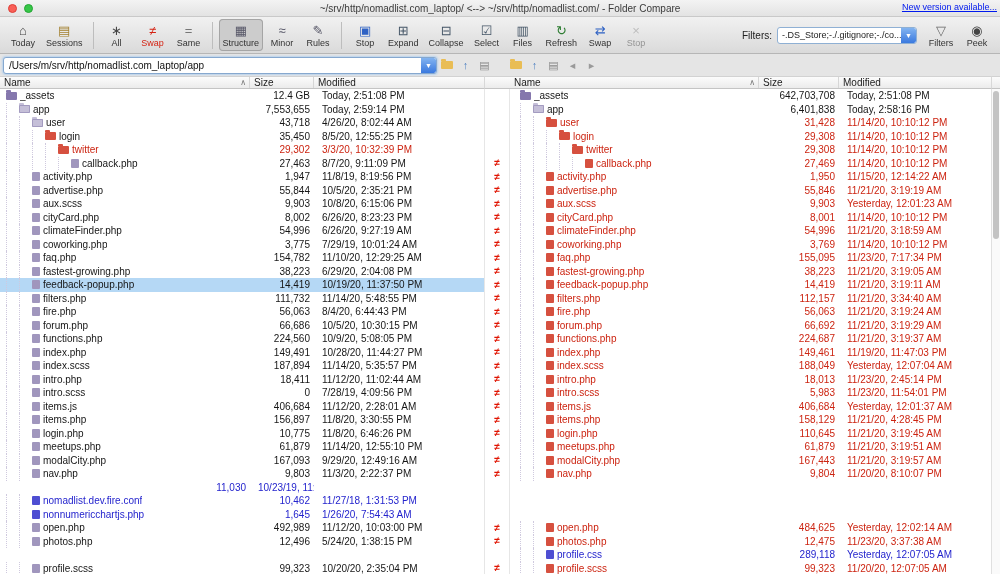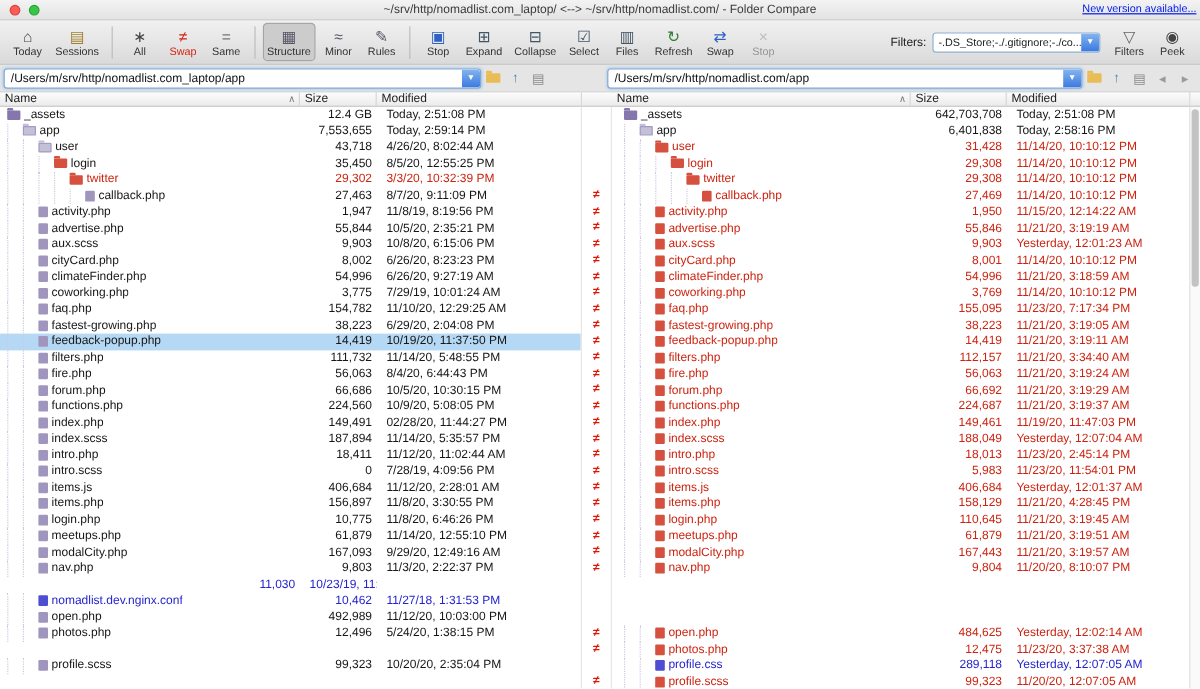--- a/index.html
+++ b/index.html
@@ -37,21 +37,21 @@
                display:flex; align-items:center; justify-content:center; border-radius:0 2px 2px 0; }
 
   
   .pathbars { height:22px; background:#e5e5e5; display:flex; align-items:center; }
   .pb { display:flex; align-items:center; }
   .pb-left { width:506px; padding-left:3px; }
   .pb-right { flex:1; padding-right:3px; }
   .pcombo { height:17px; background:#fff; border:1px solid #86a8cf; border-radius:3px;
             box-shadow:0 0 2px 1px #b9d2ec; font-size:10px; display:flex; align-items:center;
             padding-left:5px; position:relative; white-space:nowrap; overflow:hidden; color:#111; }
-  .pb-left .pcombo { width:398px; flex:none; }
+  .pb-left .pcombo { width:434px; flex:none; }
   .pb-right .pcombo { flex:1; }
   .pcombo-text { overflow:hidden; padding-right:17px; }
   .pbtn { width:19px; height:18px; display:flex; align-items:center; justify-content:center;
           color:#666; font-size:10px; flex:none; }
   .mfold { width:12px; height:8px; background:#e9bd55; border-radius:1px; position:relative; display:inline-block; }
   .mfold::before { content:""; position:absolute; top:-2px; left:0; width:5px; height:2px;
                    background:#e9bd55; border-radius:1px 1px 0 0; }
   .parrow { font-weight:bold; color:#4a7ec0; font-size:11px; }
   .pdoc { color:#8a8a8a; font-size:11px; }
   .pnav { color:#9a9a9a; font-size:11px; }
@@ -210,24 +210,20 @@
         <span class="mfold"></span>
       </div>
     <div class="pbtn">
         <span class="parrow">↑</span>
       </div>
     <div class="pbtn">
         <span class="pdoc">▤</span>
       </div>
   </div>
   <div class="pb pb-right">
-    <div class="pcombo">
-      <span class="pcombo-text">/Users/m/srv/http/nomadlist.com/app</span>
-      <span class="combo-btn">▼</span>
-    </div>
     <div class="pbtn">
         <span class="mfold"></span>
       </div>
     <div class="pbtn">
         <span class="parrow">↑</span>
       </div>
     <div class="pbtn">
         <span class="pdoc">▤</span>
       </div>
     <div class="pbtn">
@@ -456,21 +452,21 @@
         <div class="cmod c-black">10/9/20, 5:08:05 PM</div>
       </div>
       <div class="frow">
         <div class="cname">
           <span class="guide"></span>
           <span class="guide"></span>
           <span class="fic file ic-default"></span>
           <span class="flabel c-black">index.php</span>
         </div>
         <div class="csize c-black">149,491</div>
-        <div class="cmod c-black">02/28/20, 11:44:27 PM</div>
+        <div class="cmod c-black">10/28/20, 11:44:27 PM</div>
       </div>
       <div class="frow">
         <div class="cname">
           <span class="guide"></span>
           <span class="guide"></span>
           <span class="fic file ic-default"></span>
           <span class="flabel c-black">index.scss</span>
         </div>
         <div class="csize c-black">187,894</div>
         <div class="cmod c-black">11/14/20, 5:35:57 PM</div>
@@ -557,24 +553,34 @@
       </div>
       <div class="frow">
         <div class="csize c-blue">11,030</div>
         <div class="cmod c-blue">10/23/19, 11:24:43 AM</div>
       </div>
       <div class="frow">
         <div class="cname">
           <span class="guide"></span>
           <span class="guide"></span>
           <span class="fic file ic-blue"></span>
-          <span class="flabel c-blue">nomadlist.dev.nginx.conf</span>
+          <span class="flabel c-blue">nomadlist.dev.fire.conf</span>
         </div>
         <div class="csize c-blue">10,462</div>
         <div class="cmod c-blue">11/27/18, 1:31:53 PM</div>
+      </div>
+      <div class="frow">
+        <div class="cname">
+          <span class="guide"></span>
+          <span class="guide"></span>
+          <span class="fic file ic-blue"></span>
+          <span class="flabel c-blue">nonnumericchartjs.php</span>
+        </div>
+        <div class="csize c-blue">1,645</div>
+        <div class="cmod c-blue">1/26/20, 7:54:43 AM</div>
       </div>
       <div class="frow">
         <div class="cname">
           <span class="guide"></span>
           <span class="guide"></span>
           <span class="fic file ic-default"></span>
           <span class="flabel c-black">open.php</span>
         </div>
         <div class="csize c-black">492,989</div>
         <div class="cmod c-black">11/12/20, 10:03:00 PM</div>

